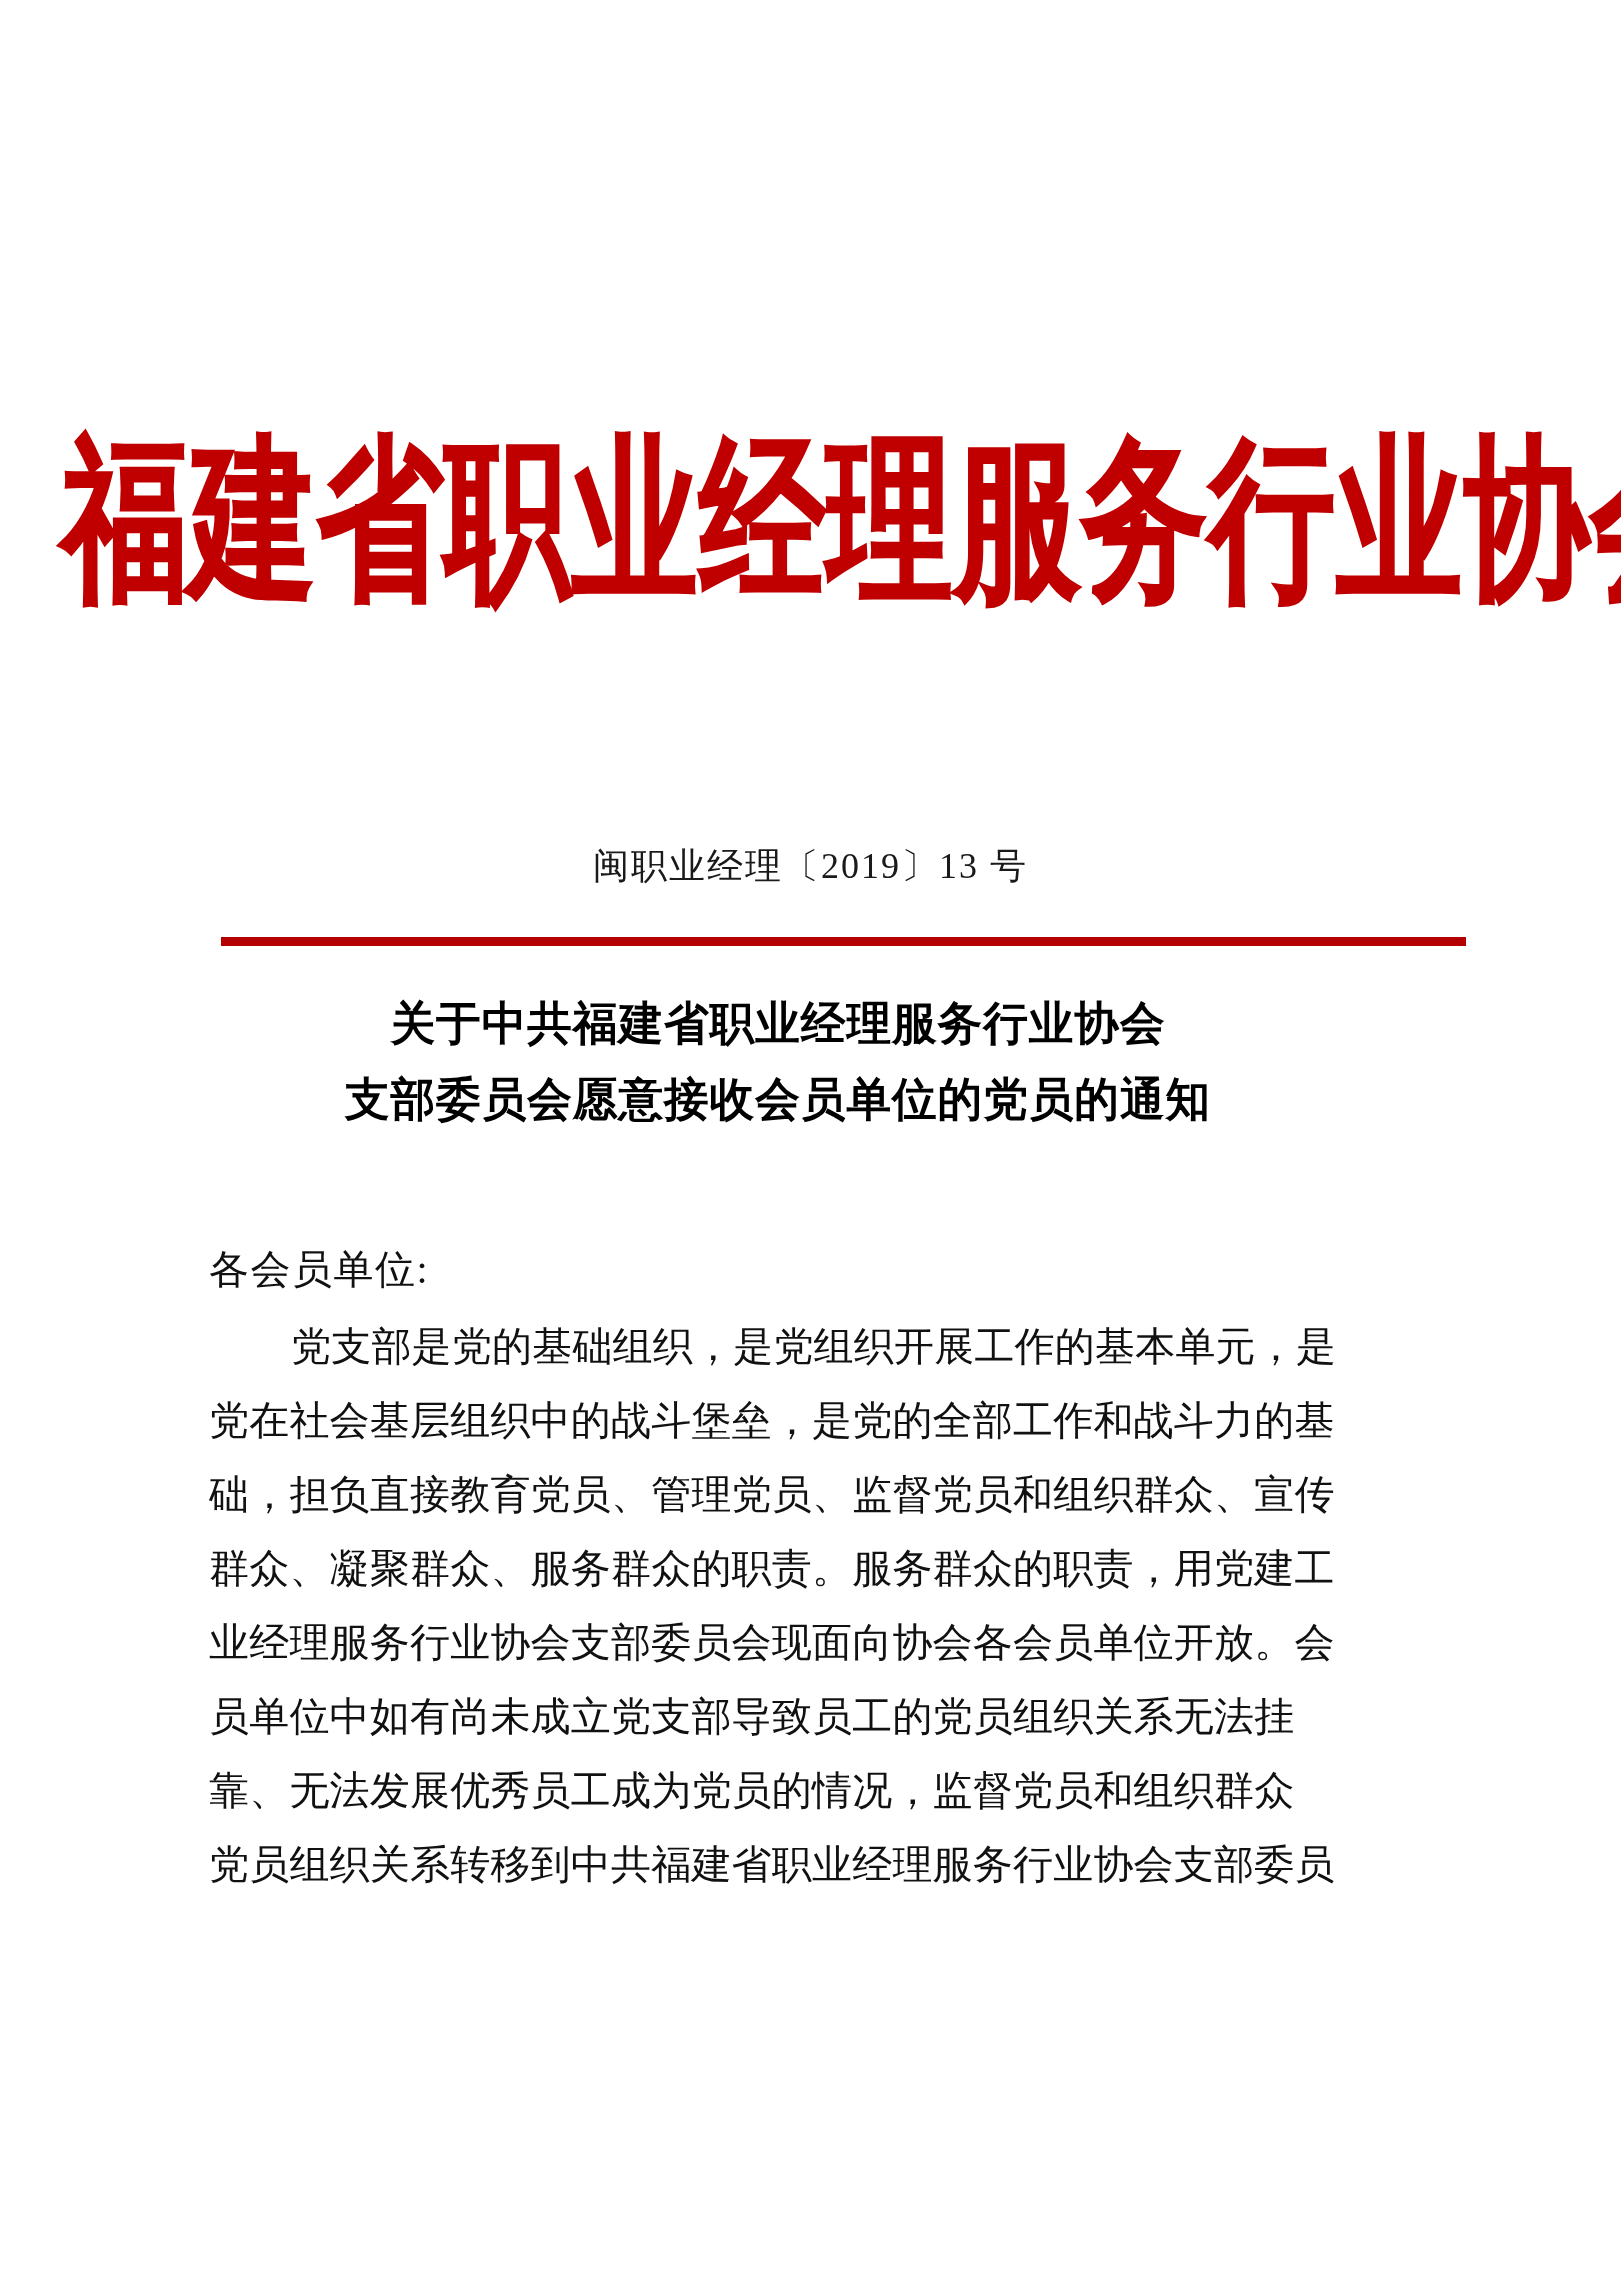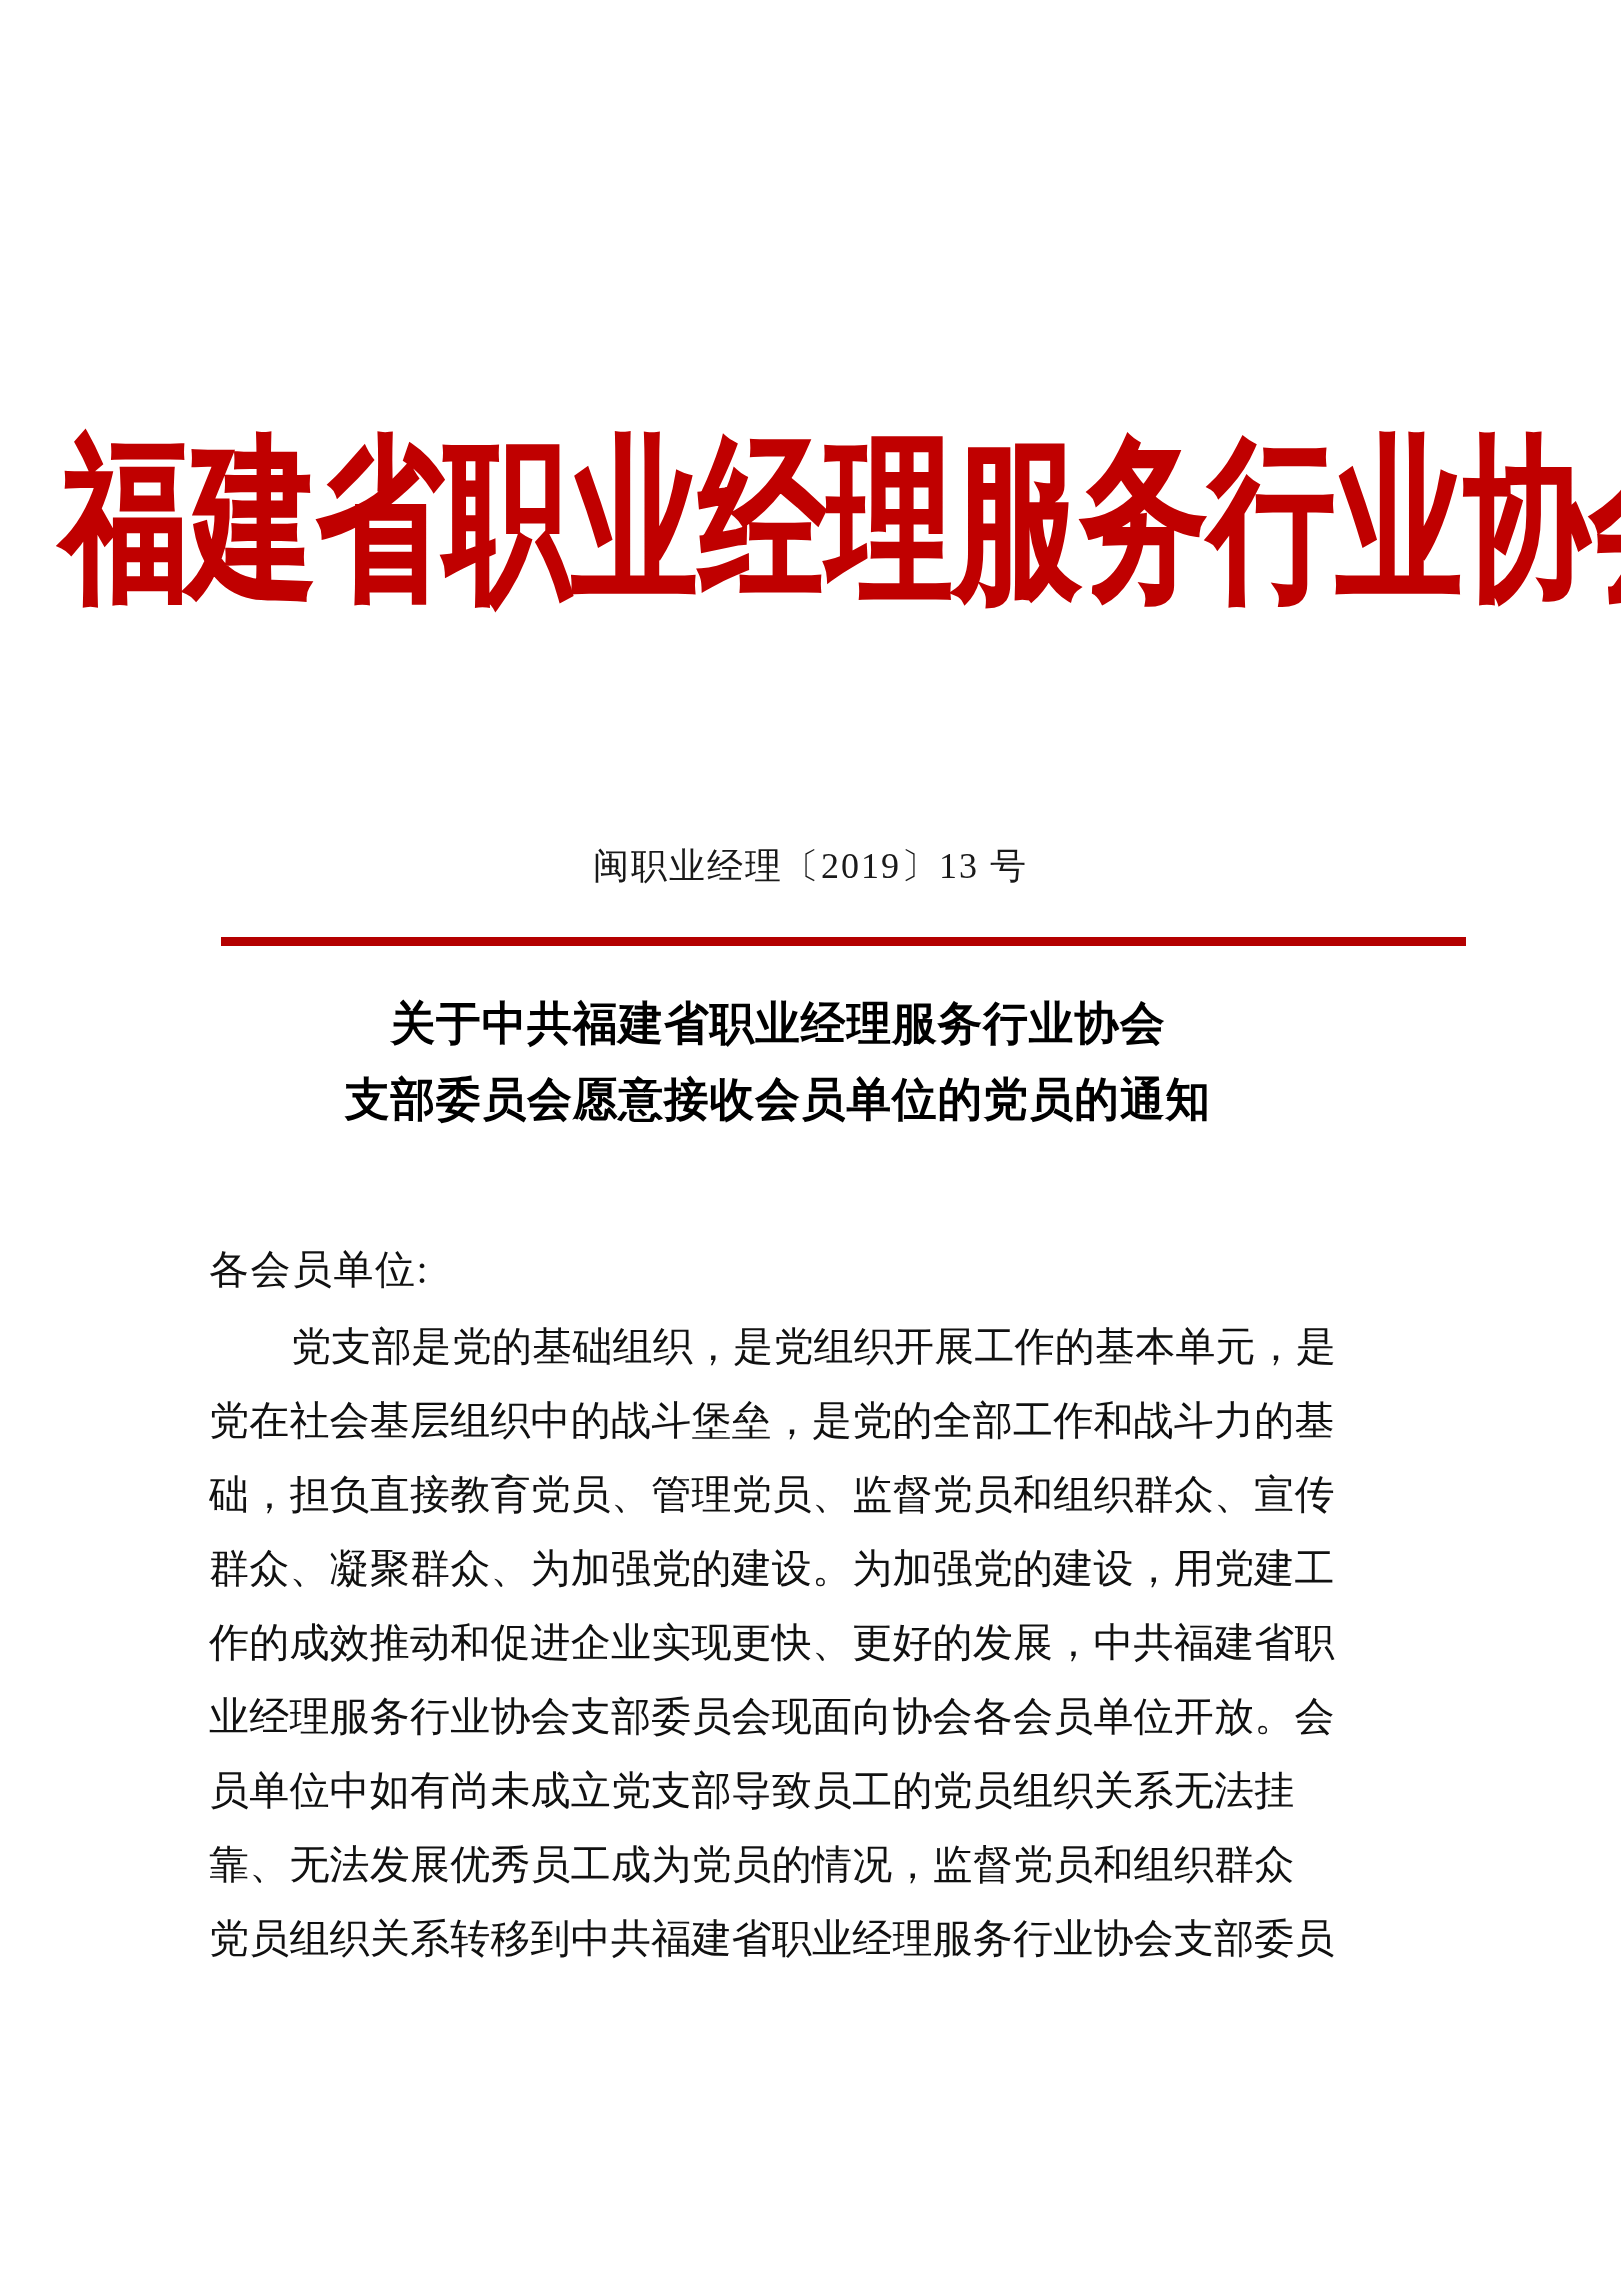--- a/index.html
+++ b/index.html
@@ -143,22 +143,21 @@
     <div class="doc-title-line">关于中共福建省职业经理服务行业协会</div>
     <div class="doc-title-line">支部委员会愿意接收会员单位的党员的通知</div>
   </div>
 
   <div class="body-block">
     <div class="salutation">各会员单位:</div>
     <div class="body-lines">
       <div class="para-line indent">党支部是党的基础组织，是党组织开展工作的基本单元，是</div>
       <div class="para-line">党在社会基层组织中的战斗堡垒，是党的全部工作和战斗力的基</div>
       <div class="para-line">础，担负直接教育党员、管理党员、监督党员和组织群众、宣传</div>
-      <div class="para-line">群众、凝聚群众、为加强党的建设。为加强党的建设，用党建工</div>
-      <div class="para-line">作的成效推动和促进企业实现更快、更好的发展，中共福建省职</div>
+      <div class="para-line">群众、凝聚群众、服务群众的职责。服务群众的职责，用党建工</div>
       <div class="para-line">业经理服务行业协会支部委员会现面向协会各会员单位开放。会</div>
       <div class="para-line">员单位中如有尚未成立党支部导致员工的党员组织关系无法挂</div>
       <div class="para-line">靠、无法发展优秀员工成为党员的情况，监督党员和组织群众</div>
       <div class="para-line">党员组织关系转移到中共福建省职业经理服务行业协会支部委员</div>
     </div>
   </div>
 
 </div>
 
 

